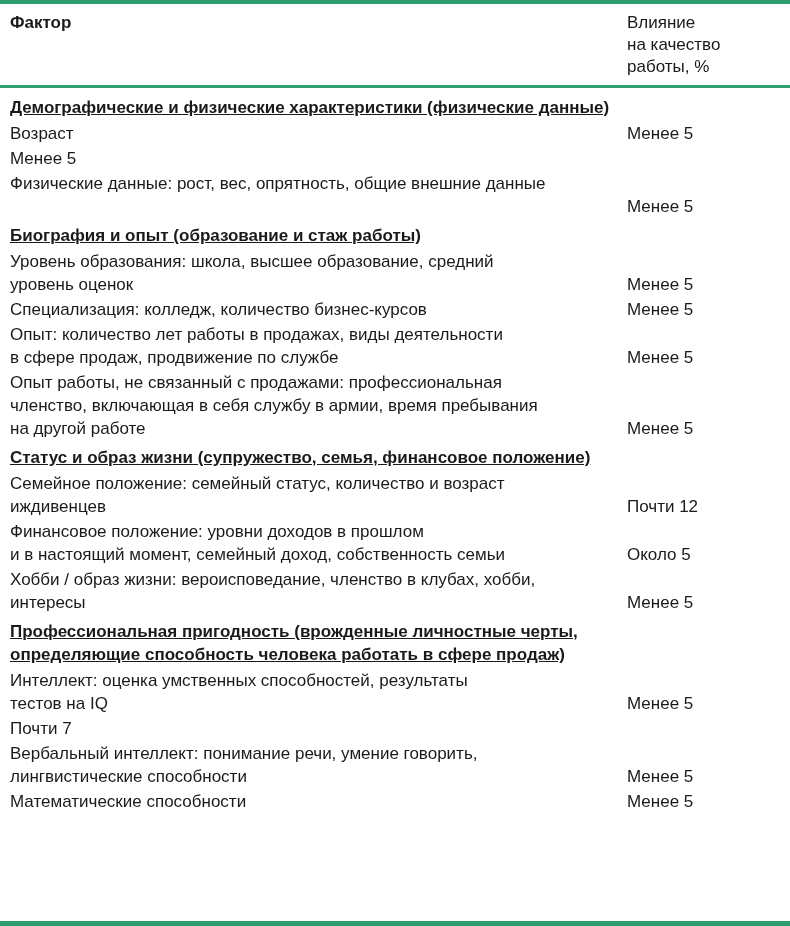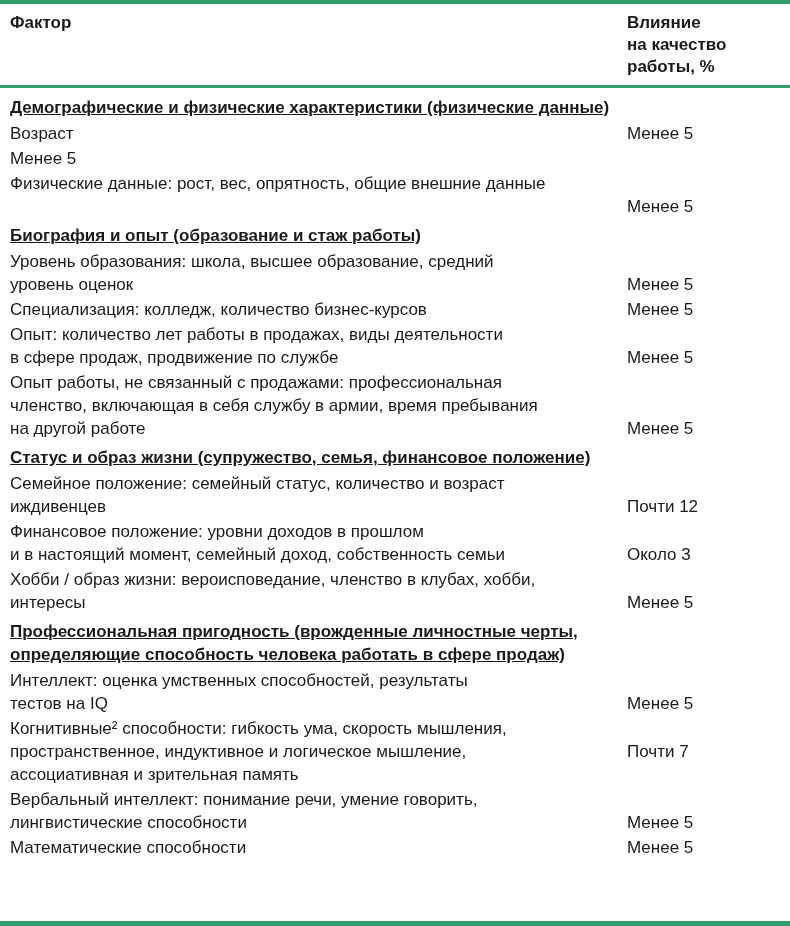--- a/index.html
+++ b/index.html
@@ -23,21 +23,21 @@
     display: flex;
     padding: 8px 10px 7px 10px;
   }
   .factor-h {
     flex: 0 0 617px;
     font-weight: bold;
     font-size: 17px;
     line-height: 22px;
   }
   .impact-h {
-    font-weight: bold;
+    font-weight: normal;
     font-size: 17px;
     line-height: 22px;
     white-space: pre-line;
   }
   .tbody { padding: 8px 10px 4px 10px; }
   .section-heading {
     font-weight: bold;
     font-size: 17px;
     line-height: 23px;
     margin: 6px 0 3px 0;
@@ -112,38 +112,35 @@
       </div>
       <div class="section-heading">Статус и образ жизни (супружество, семья, финансовое положение)</div>
       <div class="row">
         <div class="factor">Семейное положение: семейный статус, количество и возраст
 иждивенцев</div>
         <div class="value">Почти 12</div>
       </div>
       <div class="row">
         <div class="factor">Финансовое положение: уровни доходов в прошлом
 и в настоящий момент, семейный доход, собственность семьи</div>
-        <div class="value">Около 3</div>
+        <div class="value">Около 5</div>
       </div>
       <div class="row">
         <div class="factor">Хобби / образ жизни: вероисповедание, членство в клубах, хобби,
 интересы</div>
         <div class="value">Менее 5</div>
       </div>
       <div class="section-heading">Профессиональная пригодность (врожденные личностные черты,
 определяющие способность человека работать в сфере продаж)</div>
       <div class="row">
         <div class="factor">Интеллект: оценка умственных способностей, результаты
 тестов на IQ</div>
         <div class="value">Менее 5</div>
       </div>
       <div class="row valign-middle">
-        <div class="factor">Когнитивные² способности: гибкость ума, скорость мышления,
-пространственное, индуктивное и логическое мышление,
-ассоциативная и зрительная память</div>
         <div class="value">Почти 7</div>
       </div>
       <div class="row">
         <div class="factor">Вербальный интеллект: понимание речи, умение говорить,
 лингвистические способности</div>
         <div class="value">Менее 5</div>
       </div>
       <div class="row">
         <div class="factor">Математические способности</div>
         <div class="value">Менее 5</div>

